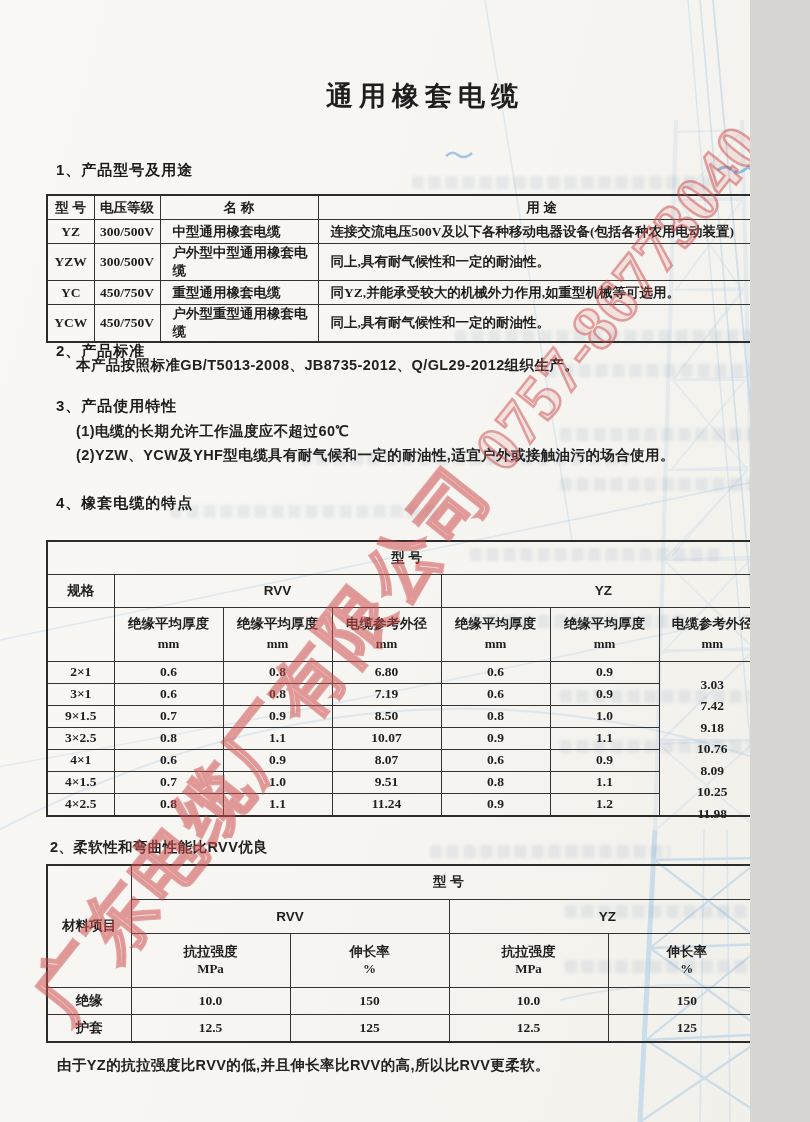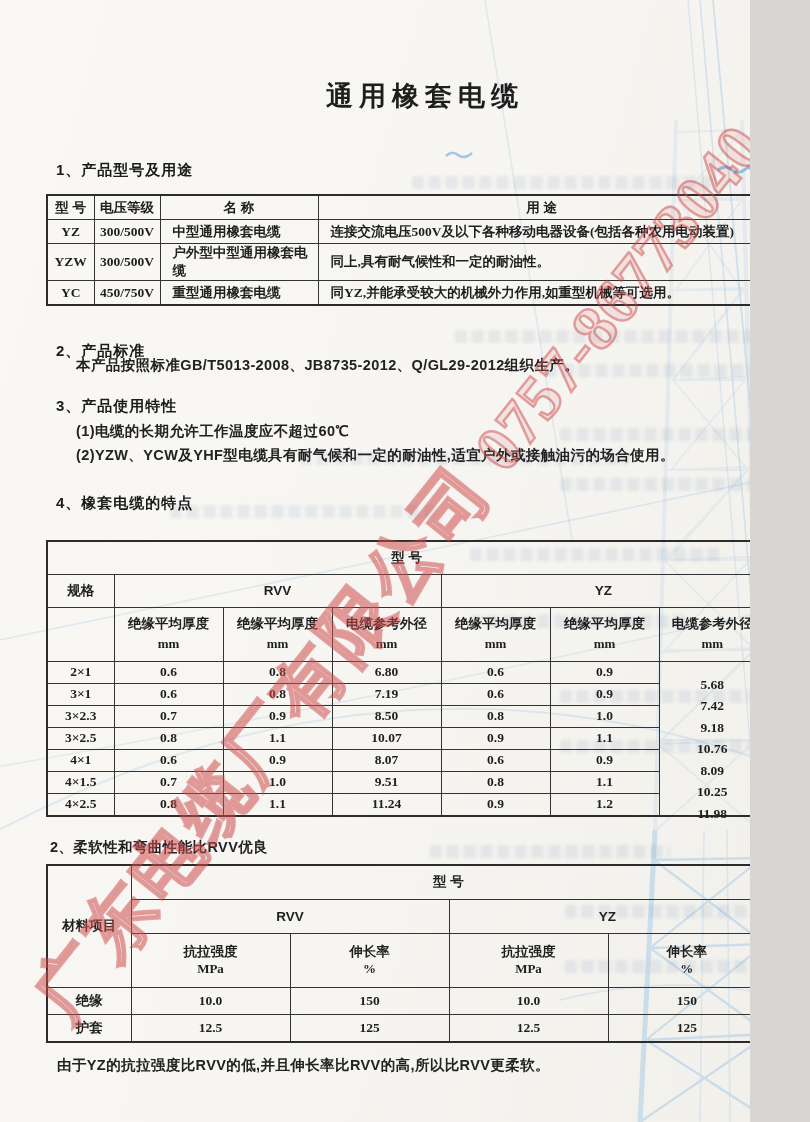--- a/index.html
+++ b/index.html
@@ -126,20 +126,26 @@
       <td>300/500V</td>
       <td class="lft">户外型中型通用橡套电缆</td>
       <td class="lft">同上,具有耐气候性和一定的耐油性。</td>
     </tr>
     <tr>
       <td>YC</td>
       <td>450/750V</td>
       <td class="lft">重型通用橡套电缆</td>
       <td class="lft">同YZ,并能承受较大的机械外力作用,如重型机械等可选用。</td>
     </tr>
+    <tr>
+      <td>YCW</td>
+      <td>450/750V</td>
+      <td class="lft">户外型重型通用橡套电缆</td>
+      <td class="lft">同上,具有耐气候性和一定的耐油性。</td>
+    </tr>
   </tbody>
     </table>
 
   <div class="abs sec-h" style="left:56px;top:342px;">2、产品标准</div>
   <div class="abs body-txt" style="left:76px;top:356px;">本产品按照标准GB/T5013-2008、JB8735-2012、Q/GL29-2012组织生产。</div>
 
   <div class="abs sec-h" style="left:56px;top:397px;">3、产品使用特性</div>
   <div class="abs body-txt" style="left:76px;top:422px;">(1)电缆的长期允许工作温度应不超过60℃</div>
   <div class="abs body-txt" style="left:76px;top:446px;">(2)YZW、YCW及YHF型电缆具有耐气候和一定的耐油性,适宜户外或接触油污的场合使用。</div>
 
@@ -175,40 +181,40 @@
     </tr>
     <tr>
       <td>2×1</td>
       <td>0.6</td>
       <td>0.8</td>
       <td>6.80</td>
       <td>0.6</td>
       <td>0.9</td>
       <td rowspan="7" class="od-cell">
         <div class="od-list">
-          <div>5.68</div>
+          <div>3.03</div>
           <div>7.42</div>
           <div>9.18</div>
           <div>10.76</div>
           <div>8.09</div>
           <div>10.25</div>
           <div>11.98</div>
         </div>
       </td>
     </tr>
     <tr>
       <td>3×1</td>
       <td>0.6</td>
       <td>0.8</td>
       <td>7.19</td>
       <td>0.6</td>
       <td>0.9</td>
     </tr>
     <tr>
-      <td>3×2.3</td>
+      <td>9×1.5</td>
       <td>0.7</td>
       <td>0.9</td>
       <td>8.50</td>
       <td>0.8</td>
       <td>1.0</td>
     </tr>
     <tr>
       <td>3×2.5</td>
       <td>0.8</td>
       <td>1.1</td>

